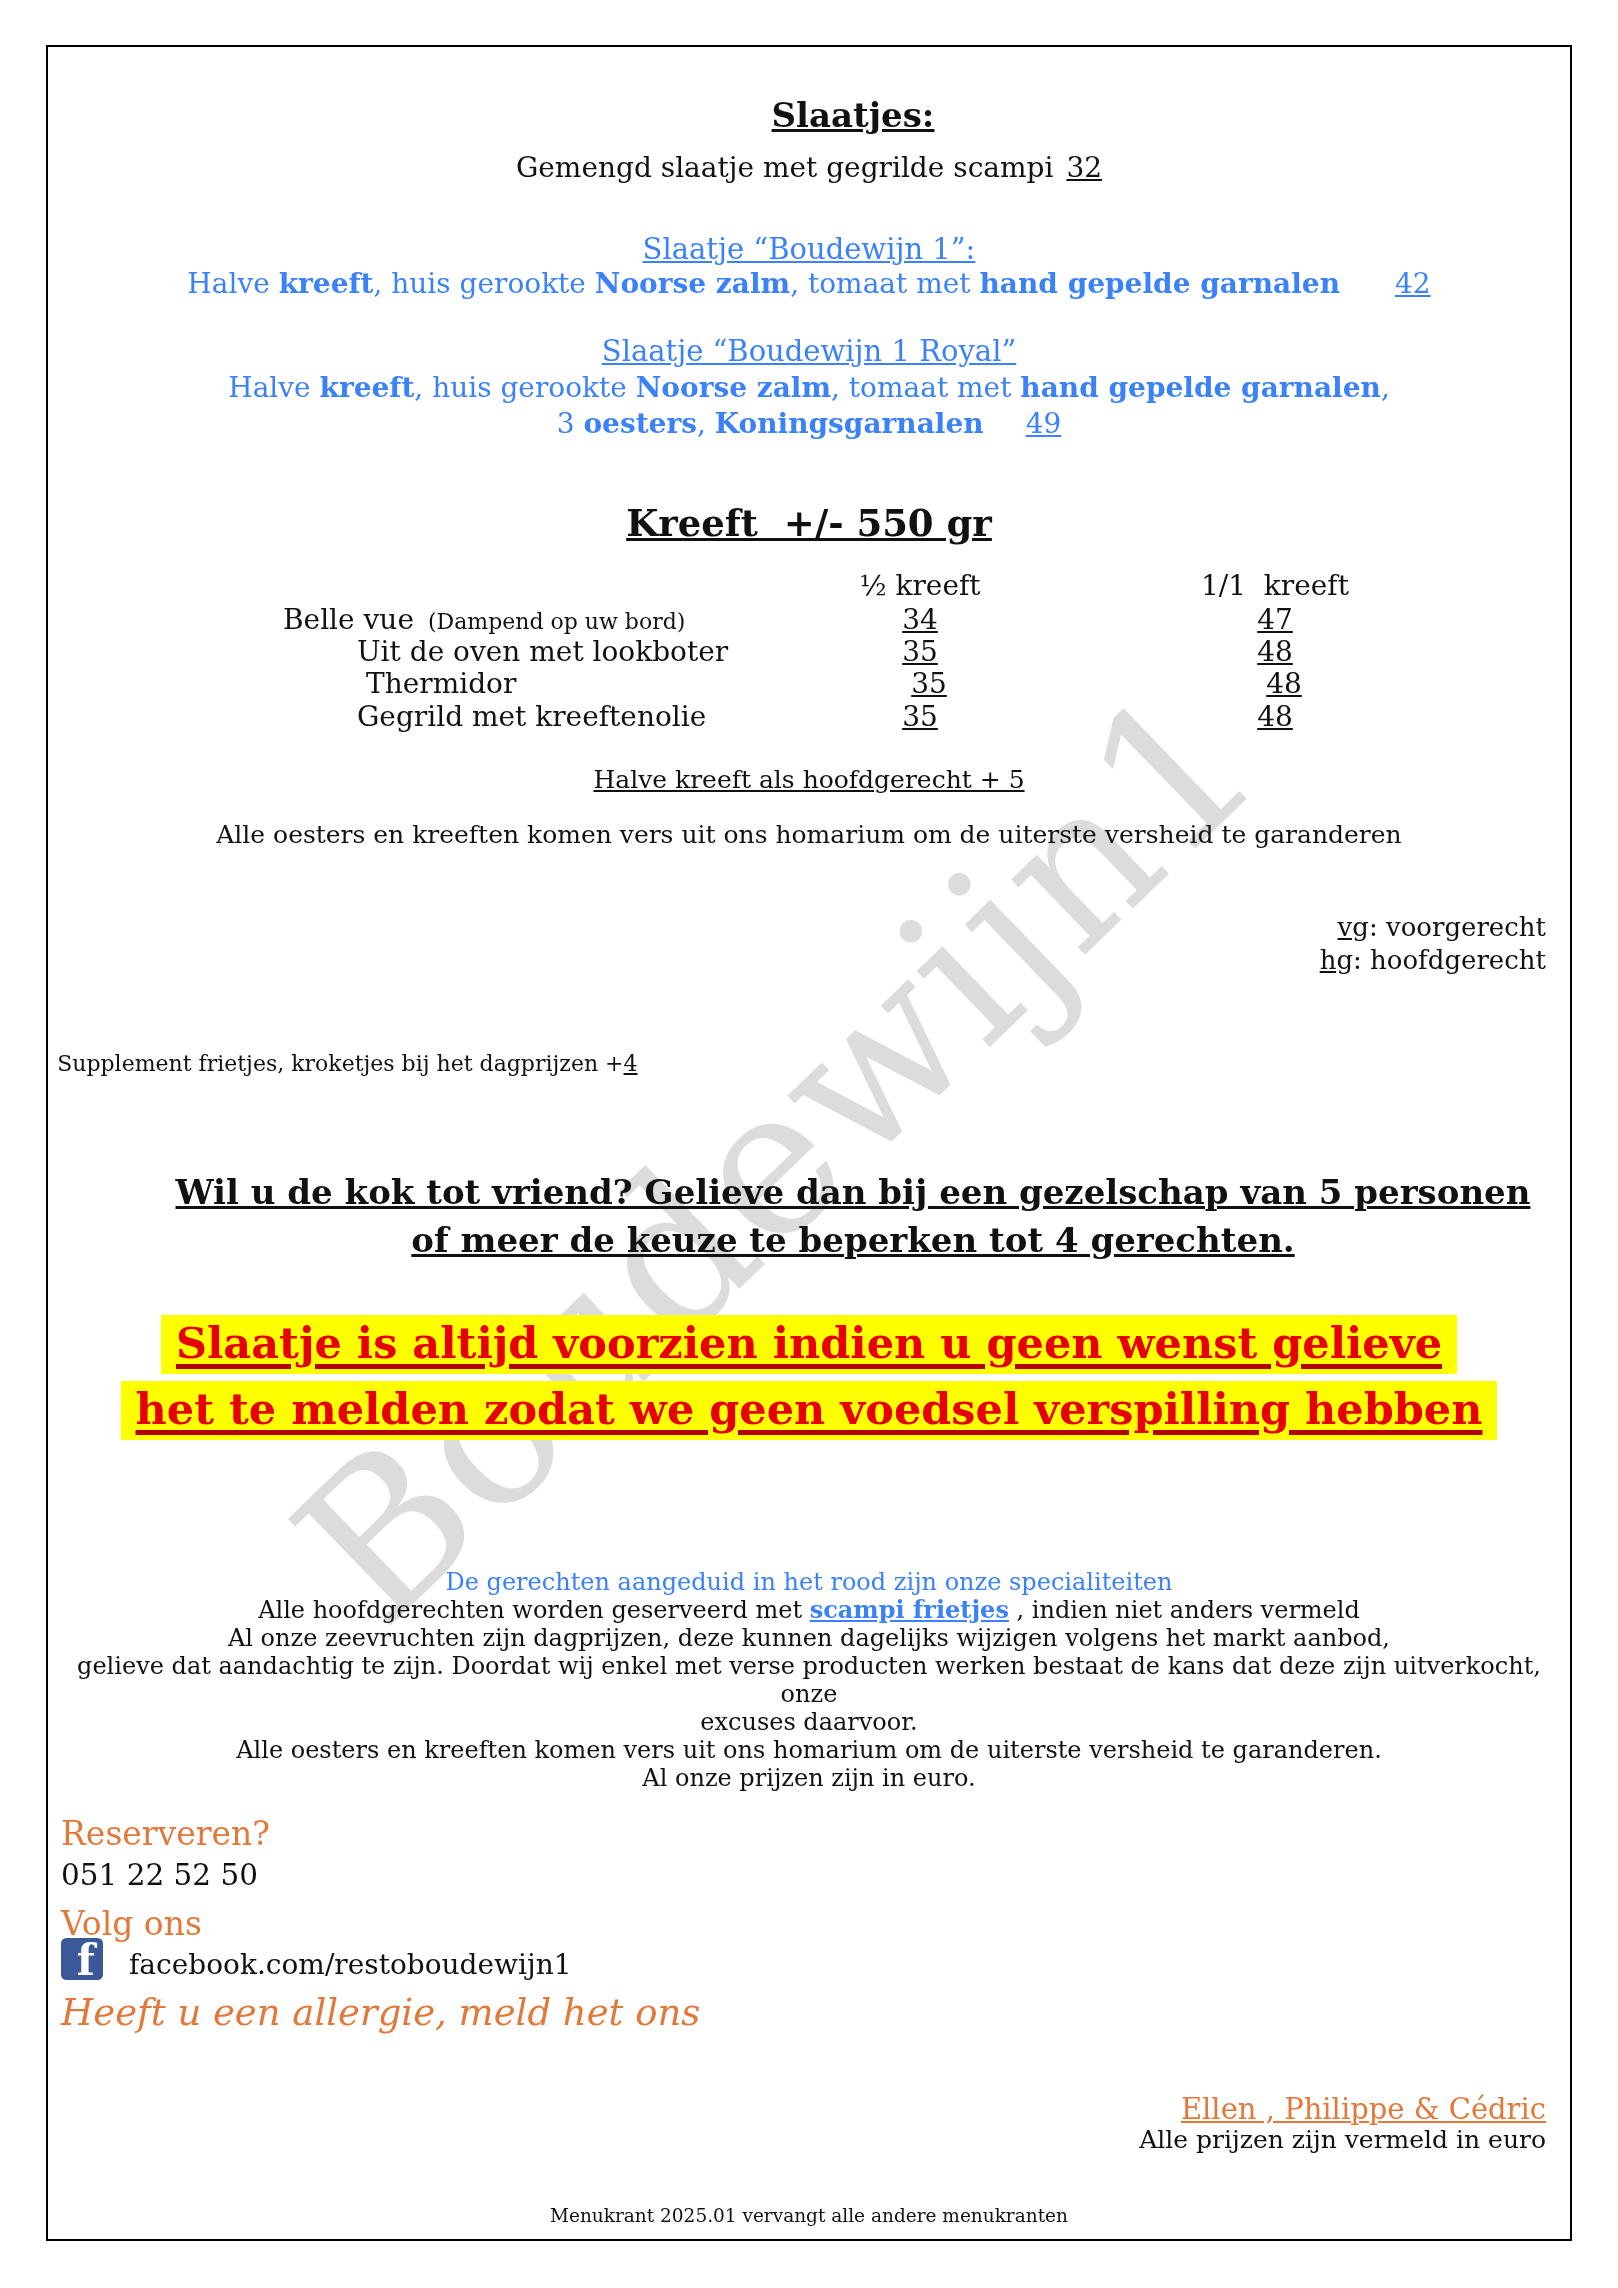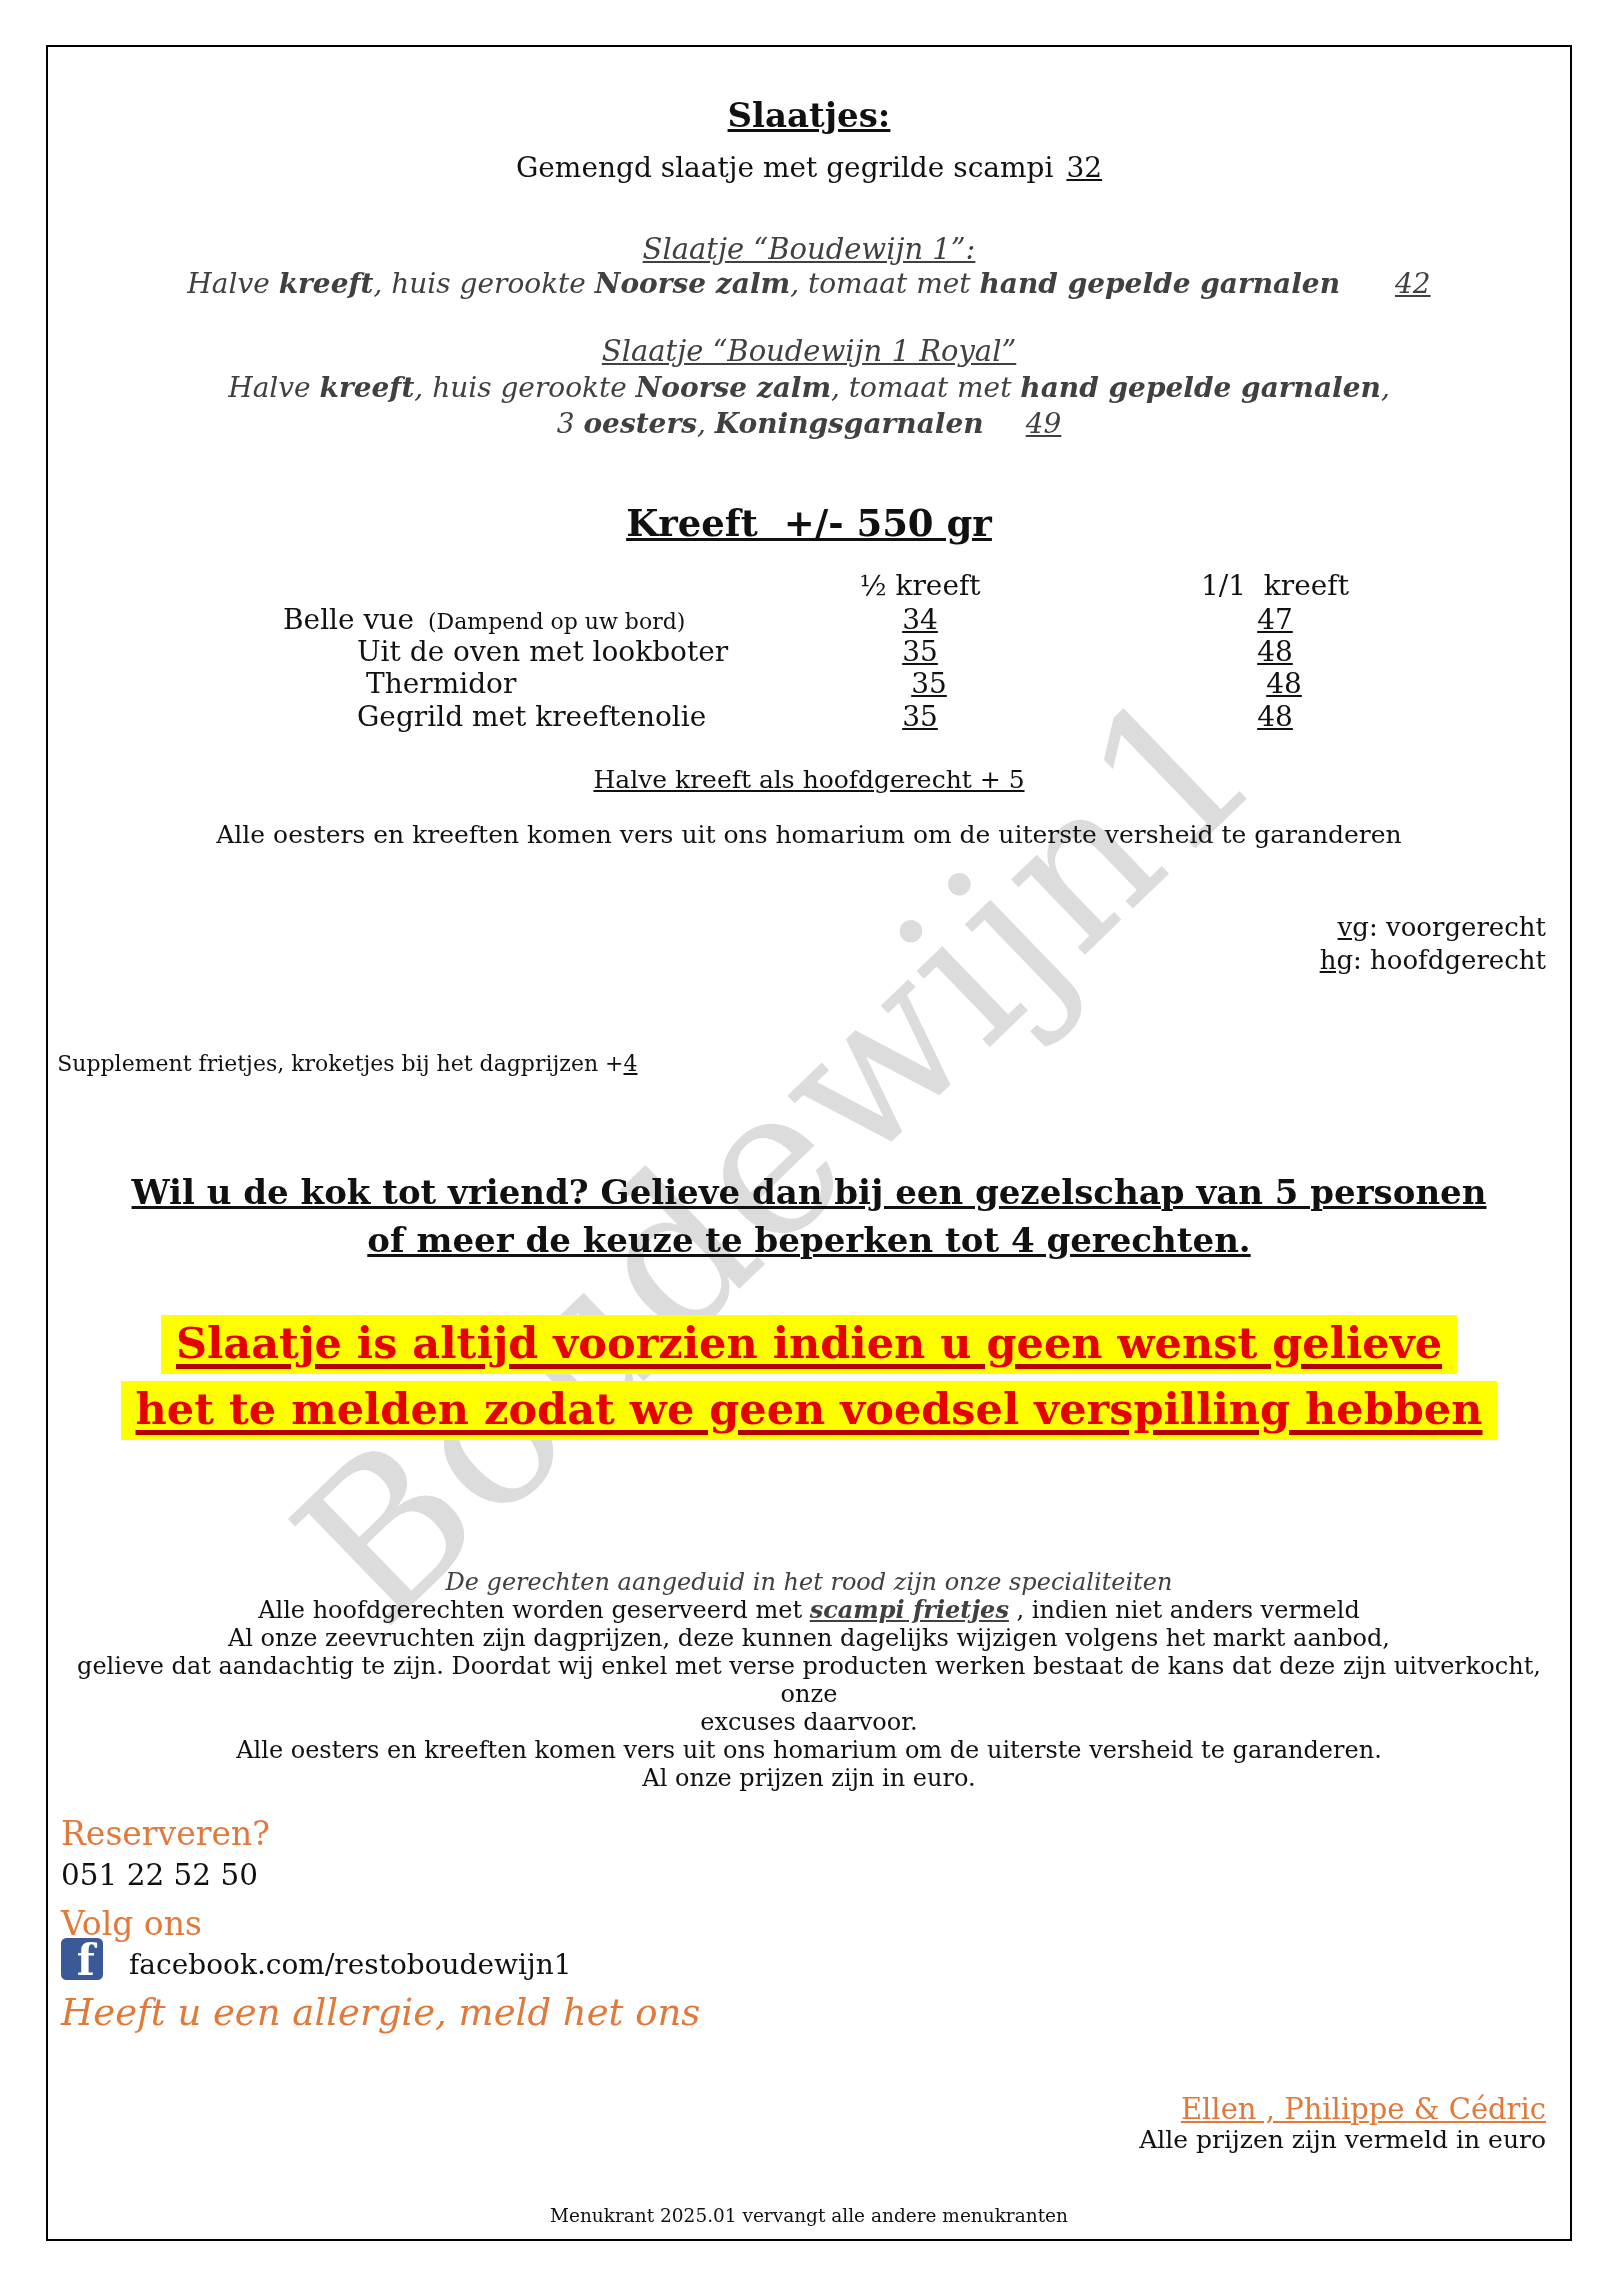--- a/index.html
+++ b/index.html
@@ -19,25 +19,25 @@
     transform: translate(-50%, -50%) rotate(-44deg);
     font-size: 203px; color: #dcdcdc; white-space: nowrap;
     z-index: 0; letter-spacing: 1.8px;
   }
   .blk { position: absolute; left: 0; width: 100%; z-index: 1; }
   .ctr { text-align: center; }
   .rgt { text-align: right; padding-right: 24px; box-sizing: border-box; }
   .lft { text-align: left; }
   .u { text-decoration: underline; }
   .b { font-weight: bold; }
-  .red { color: #404040; font-style: italic; }
+  .red { color: #3b82f6; }
   .orange { color: #e1793b; }
   .ws { white-space: pre; }
 
-  .f37 { font-size: 34px; } .f40 { font-size: 37px; }
+  .f37 { font-size: 34px; margin-left: 44px; } .f40 { font-size: 37px; }
   .f30 { font-size: 28px; }
   .f27 { font-size: 25px; } .f28 { font-size: 26px; margin-top: 32px; }
   .f26 { font-size: 24px; line-height: 28px; }
   .f24 { font-size: 22px; } .f20 { font-size: 18.5px; }
   .f32 { font-size: 29.5px; } .f36 { font-size: 33px; }
   .f31 { font-size: 29px; }
 
   .price32 { margin-left: 13px; text-decoration: underline; }
   .price42 { margin-left: 55px; text-decoration: underline; }
   .price49 { margin-left: 42px; text-decoration: underline; }

